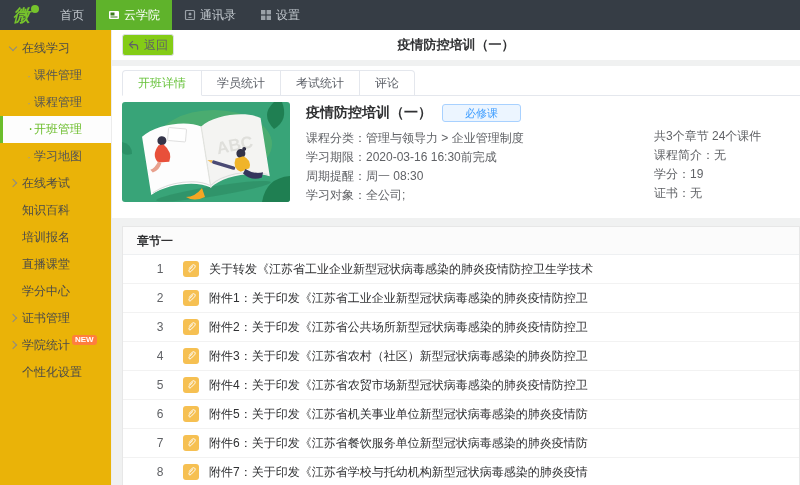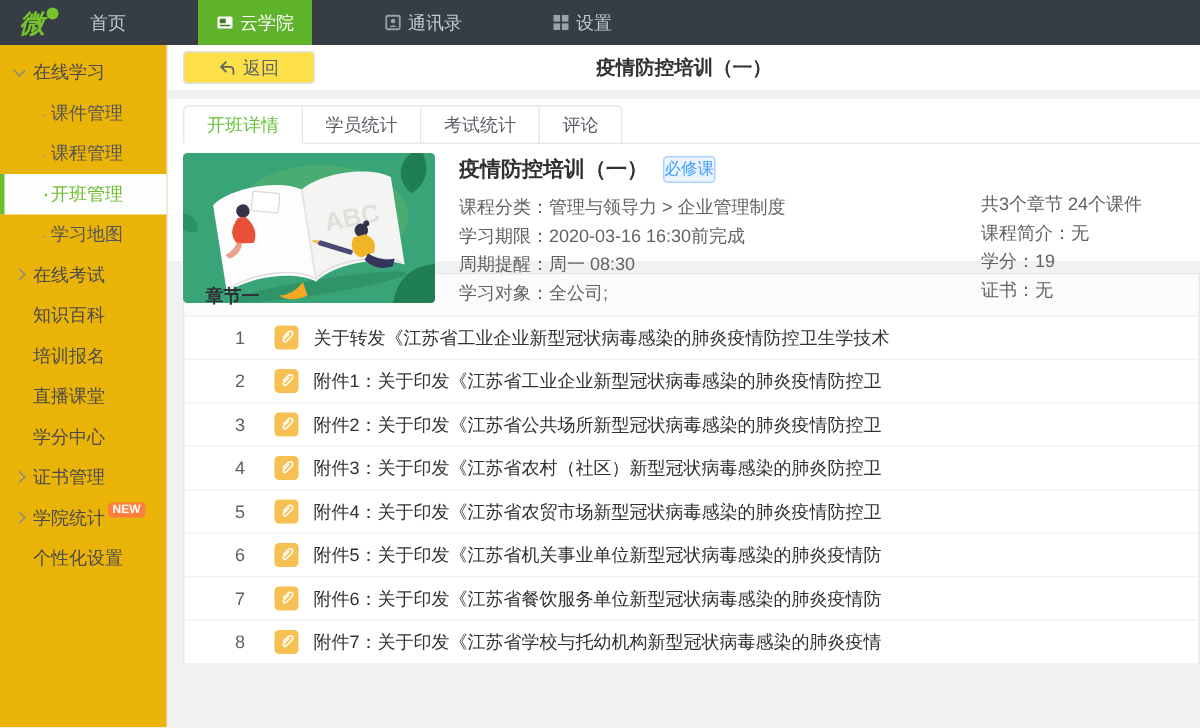--- a/index.html
+++ b/index.html
@@ -5,56 +5,56 @@
   * { margin:0; padding:0; box-sizing:border-box; }
   html,body { width:800px; height:485px; }
   body { font-family:"Liberation Sans","DejaVu Sans",sans-serif; }
   .screen { position:relative; width:800px; height:485px; overflow:hidden; background:#f0f1f1; }
 
   
   .topbar { position:absolute; top:0; left:0; right:0; height:30px; background:#363d45; display:flex; align-items:stretch; z-index:5; }
   .logo { display:flex; align-items:center; padding-left:13px; width:48px; cursor:pointer; }
   .logo-txt { color:#76c32c; font-size:17px; font-weight:bold; font-style:italic; }
   .logo-dot { width:8px; height:8px; border-radius:50%; background:#76c32c; margin:-12px 0 0 1px; }
-  .nav { display:flex; align-items:stretch;gap:36px; }
+  .nav { display:flex; align-items:stretch; }
   .nav-item { display:flex; align-items:center; gap:4px; padding:0 12px; font-size:12px; color:#c3c9cf; cursor:pointer; }
   .nav-item.active { background:#5fb32b; color:#fff; }
   .nav-ic { width:12px; height:12px; display:block; }
 
   
   .sidebar { position:absolute; top:30px; left:0; bottom:0; width:112px; background:#eab308; border-right:1px solid #ececec; padding-top:5px; z-index:4; }
   .side-item { position:relative; height:27px; display:flex; align-items:center; font-size:12px; color:#4a4a4a; padding-left:22px; cursor:pointer; }
   .side-item.sub { padding-left:34px; color:#555;text-align:right; }
   .side-item.sub::before { content:"·"; position:absolute; left:27px; color:#999; }
   .side-item.active { color:#6bbd2b; background:#fdfdfd; box-shadow:inset 3px 0 0 #6bbd2b;font-family:Liberation Mono, monospace; }
   .side-item.active::before { color:#6bbd2b; }
   .chev { position:absolute; left:10px; width:6px; height:6px; border-right:1.4px solid #8a8a8a; border-bottom:1.4px solid #8a8a8a; }
   .chev.down { transform:rotate(45deg); top:9px; }
   .chev.right { transform:rotate(-45deg); top:10px; }
   .new-badge { display:inline-block; margin-left:2px; transform:translateY(-6px); background:#ff7e3e; color:#fff; font-size:8px; line-height:10px; padding:0 3px; border-radius:3px; font-weight:bold; }
 
   
   .main { position:absolute; top:30px; left:112px; right:0; bottom:0; background:#f0f1f1; }
   .page-header { position:relative; height:30px; background:#fff; display:flex; align-items:center; }
-  .back-btn { margin-left:10px; height:22px; padding:0 23px; border:1px solid #dcdfe6; border-radius:3px; background:#fde047; font-size:12px; color:#606266; display:flex; align-items:center; gap:5px; cursor:pointer; z-index:2; }
+  .back-btn { margin-left:10px; height:22px; padding:0 5px; border:1px solid #dcdfe6; border-radius:3px; background:#84cc16; font-size:12px; color:#606266; display:flex; align-items:center; gap:5px; cursor:pointer; z-index:2; }
   .page-title { position:absolute; left:0; right:0; text-align:center; font-size:13px; font-weight:bold; color:#303133; }
 
-  .content-panel { margin-top:6px; height:108px; background:#fff; padding-left:10px; }
+  .content-panel { margin-top:6px; height:152px; background:#fff; padding-left:10px; }
   .tabs { display:flex; padding-top:4px; border-bottom:1px solid #e4e7ed; }
   .tab { height:26px; line-height:24px; padding:0 15px; font-size:12px; color:#5a5e66; background:#fff; border:1px solid #e4e7ed; border-left:none; margin-bottom:-1px; cursor:pointer; }
   .tab:first-child { border-left:1px solid #e4e7ed; border-radius:4px 0 0 0; }
   .tab:last-child { border-radius:0 4px 0 0; }
   .tab.active { color:#67c23a; border-bottom:1px solid #fff; }
 
   .course-info { display:flex; margin-top:6px; }
   .thumb { width:168px; height:100px; border-radius:3px; overflow:hidden; flex:none; }
   .info-left { margin-left:16px; width:340px; padding-top:2px; }
   .title-row { display:flex; align-items:center; gap:10px; margin-bottom:7px; }
   .course-title { font-size:14px; font-weight:bold; color:#303133; }
-  .req-badge { font-size:11px; color:#409eff; background:#ecf5ff; border:1px solid #a8d1ff; border-radius:3px; padding:1px 0; line-height:14px; }
+  .req-badge { font-size:11px; color:#409eff; background:#ecf5ff; border:1px solid #a8d1ff; border-radius:3px; padding:1px 22px; line-height:14px; }
   .field { font-size:12px; color:#606266; line-height:19px; white-space:nowrap; }
   .info-right { margin-left:auto; margin-right:14px; width:132px; padding-top:25px; }
 
   .chapter-box { margin:8px 0 0 10px; background:#fff; border:1px solid #e7e7e7; border-bottom:none; min-height:260px; }
   .chapter-header { height:28px; line-height:28px; background:#fbfbfb; border-bottom:1px solid #eef0f2; font-size:12px; font-weight:bold; color:#303133; padding-left:14px; }
   .c-row { height:29px; display:flex; align-items:center; border-bottom:1px solid #f2f2f2; cursor:pointer; }
   .c-num { margin-left:30px; width:14px; text-align:center; font-size:12px; color:#606266; flex:none; }
   .c-icon { margin-left:16px; width:16px; height:16px; border-radius:3px; background:#f6c052; display:flex; align-items:center; justify-content:center; flex:none; }
   .c-title { margin-left:10px; font-size:12px; color:#303133; white-space:nowrap; overflow:hidden; }
 </style>

